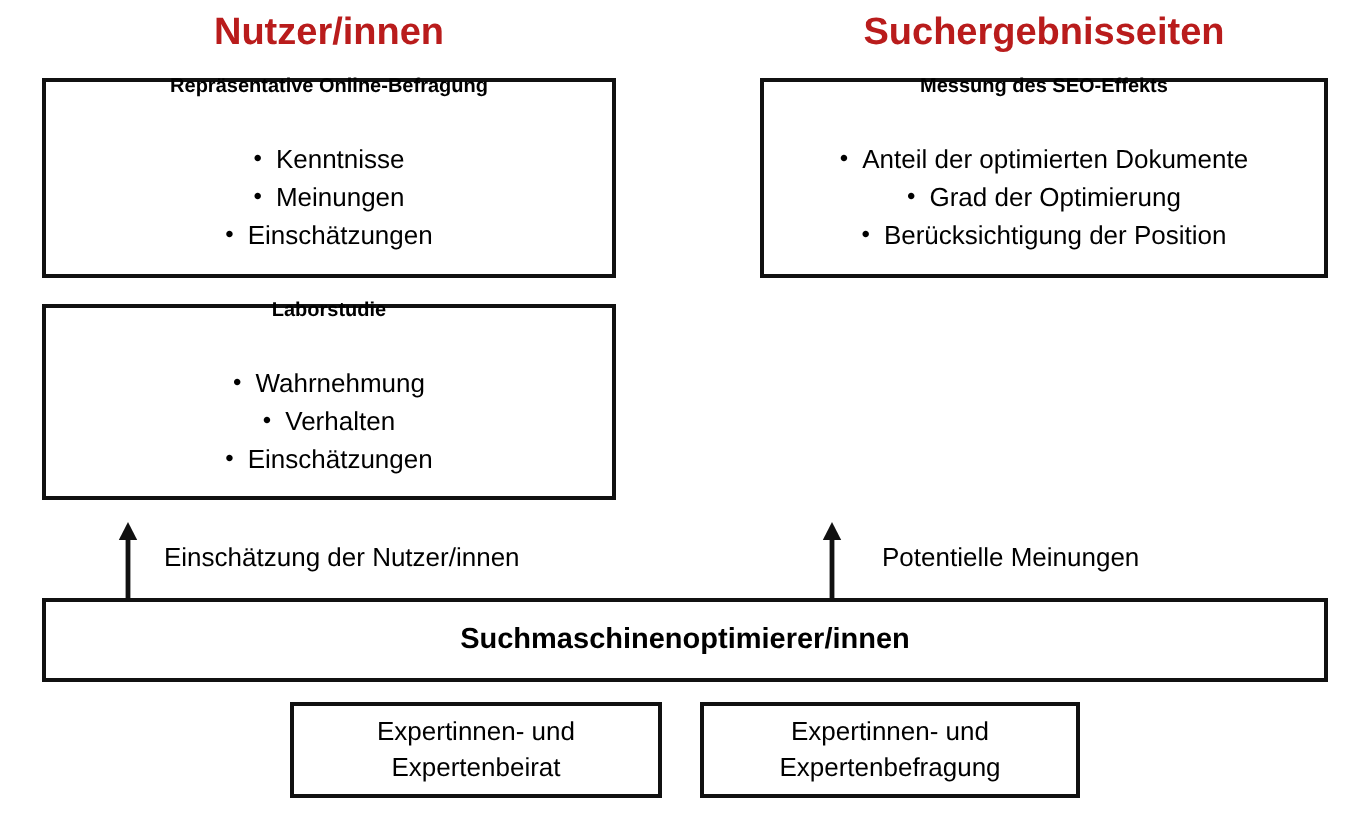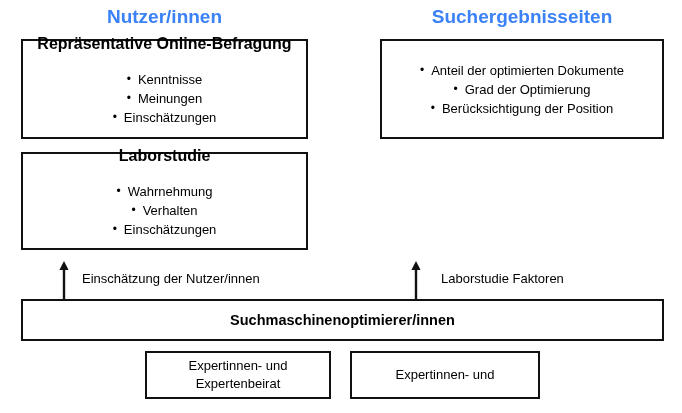--- a/index.html
+++ b/index.html
@@ -18,35 +18,35 @@
     background: #ffffff;
     overflow: hidden;
   }
   .col-header {
     position: absolute;
     font-weight: bold;
     font-size: 19px;
     line-height: 22px;
     text-align: center;
     white-space: nowrap;
-    color: #3b82f6;
+    color: #b91c1c;
   }
   .box {
     position: absolute;
     border: 2.5px solid #111111;
     background: #ffffff;
     box-sizing: border-box;
     display: flex;
     flex-direction: column;
     align-items: center;
     justify-content: center;
   }
   .box-title {
     font-weight: bold;
-    font-size: 16px;
+    font-size: 10px;
     line-height: 18px;
     text-align: center;
     margin-bottom: 1px;
   }
   .bullets {
     list-style: none;
     margin: 16px;
     padding: 0;
     text-align: center;
   }
@@ -127,20 +127,21 @@
   <div class="box" style="left:21px; top:39px; width:287px; height:100px;">
     <div class="box-title">Repräsentative Online-Befragung</div>
     <ul class="bullets">
       <li><span class="bdot">•</span><span>Kenntnisse</span></li>
       <li><span class="bdot">•</span><span>Meinungen</span></li>
       <li><span class="bdot">•</span><span>Einschätzungen</span></li>
     </ul>
   </div>
 
   <div class="box" style="left:380px; top:39px; width:284px; height:100px;">
+    <div class="box-title">Messung des SEO-Effekts</div>
     <ul class="bullets">
       <li><span class="bdot">•</span><span>Anteil der optimierten Dokumente</span></li>
       <li><span class="bdot">•</span><span>Grad der Optimierung</span></li>
       <li><span class="bdot">•</span><span>Berücksichtigung der Position</span></li>
     </ul>
   </div>
 
   <div class="box" style="left:21px; top:152px; width:287px; height:98px;">
     <div class="box-title">Laborstudie</div>
     <ul class="bullets">
@@ -154,32 +155,33 @@
   <svg class="arrow-svg" style="left:55px; top:260px;" width="20" height="42" viewBox="0 0 20 42">
     <line x1="9" y1="42" x2="9" y2="7" stroke="#111111" stroke-width="2.4"></line>
     <polygon points="9,1 4.4,10 13.6,10" fill="#111111"></polygon>
   </svg>
   <div class="edge-label" style="left:82px; top:270px;">Einschätzung der Nutzer/innen</div>
 
   <svg class="arrow-svg" style="left:407px; top:260px;" width="20" height="42" viewBox="0 0 20 42">
     <line x1="9" y1="42" x2="9" y2="7" stroke="#111111" stroke-width="2.4"></line>
     <polygon points="9,1 4.4,10 13.6,10" fill="#111111"></polygon>
   </svg>
-  <div class="edge-label" style="left:441px; top:270px;">Laborstudie Faktoren</div>
+  <div class="edge-label" style="left:441px; top:270px;">Potentielle Meinungen</div>
 
   <div class="wide-bar" style="left:21px; top:299px; width:643px; height:42px;">
     <div class="wide-bar-label">Suchmaschinenoptimierer/innen</div>
   </div>
 
   <div class="bottom-box" style="left:145px; top:351px; width:186px; height:48px;">
     <div class="bottom-box-label">
       <span>Expertinnen- und</span><br>
       <span>Expertenbeirat</span>
     </div>
   </div>
 
   <div class="bottom-box" style="left:350px; top:351px; width:190px; height:48px;">
     <div class="bottom-box-label">
       <span>Expertinnen- und</span><br>
+      <span>Expertenbefragung</span>
     </div>
   </div>
 
 </div>
 
 </body></html>

